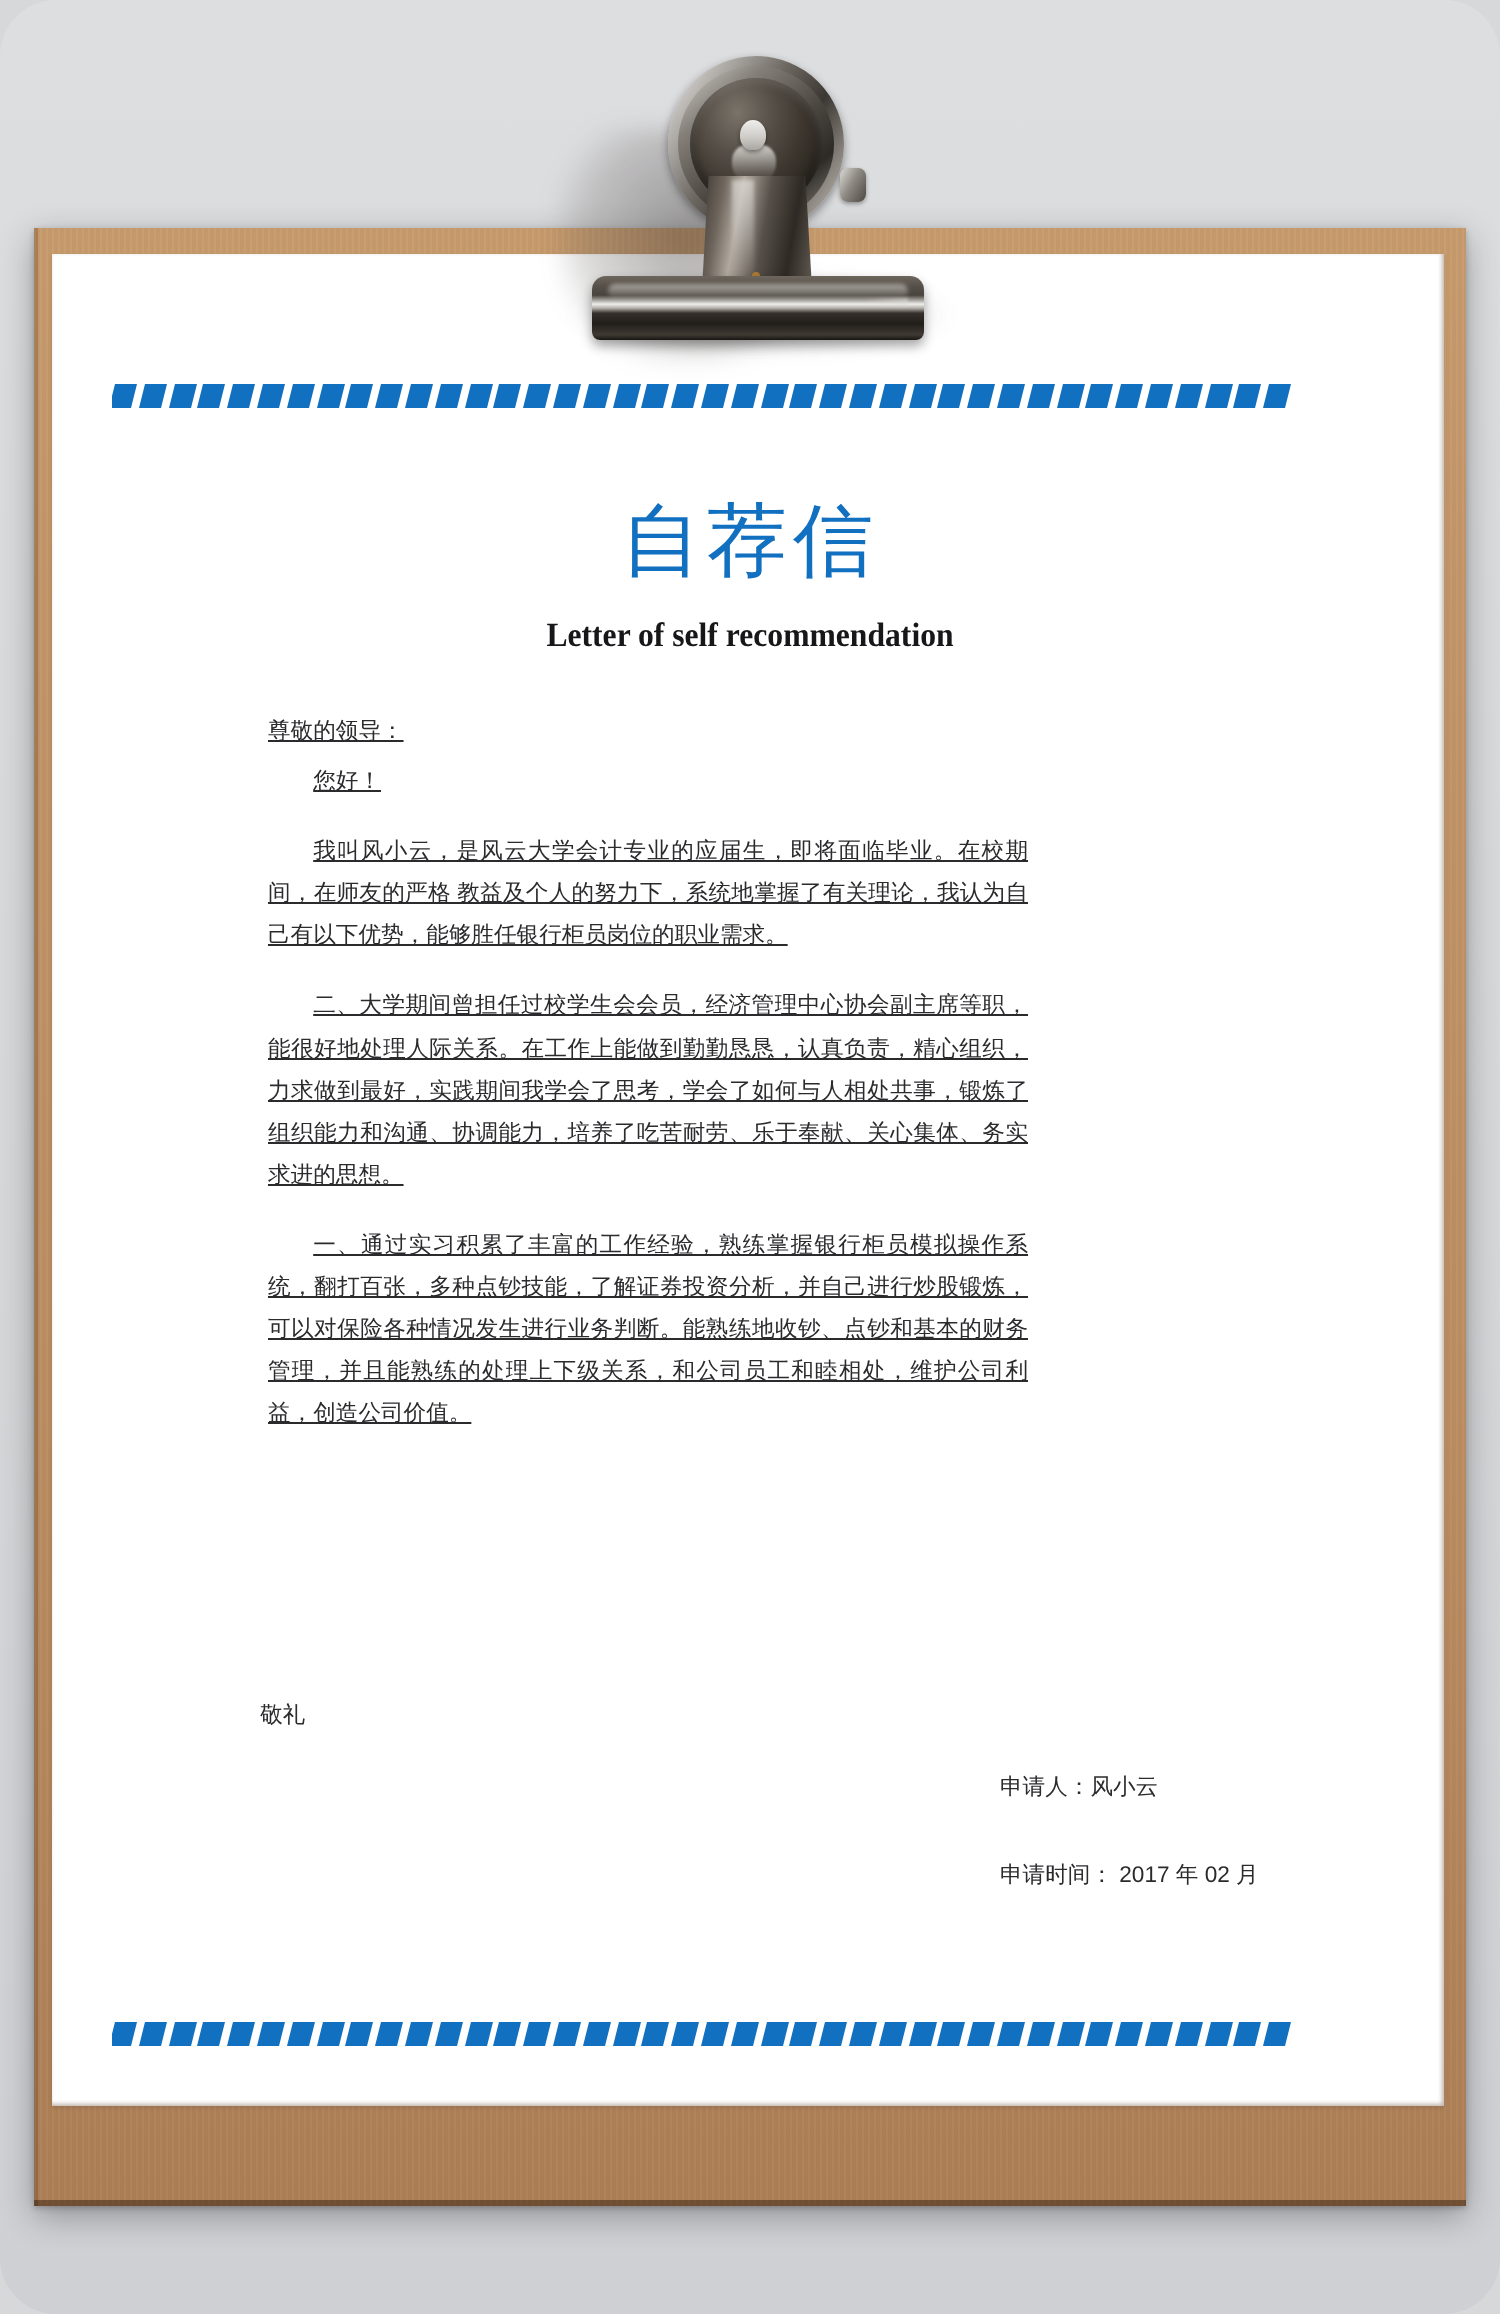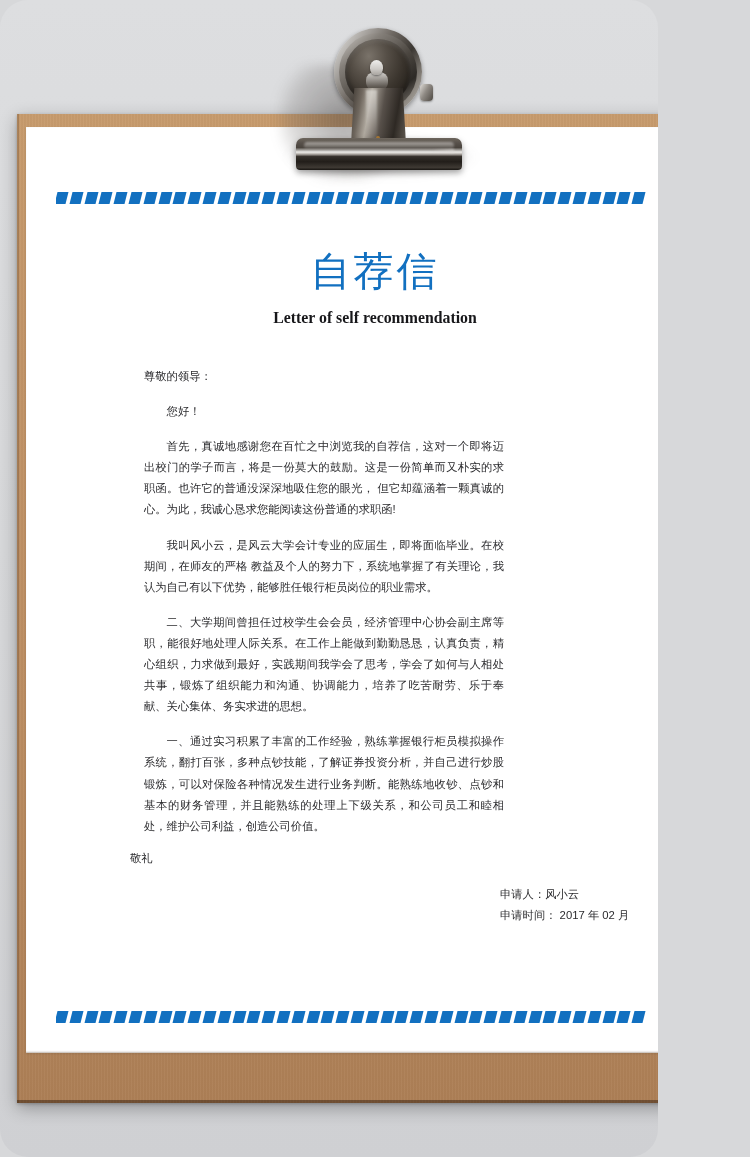--- a/index.html
+++ b/index.html
@@ -9,21 +9,21 @@
   body {
     width: 750px;
     height: 1157px;
     overflow: hidden;
     background: #d7d8da;
     font-family: "Liberation Sans", "DejaVu Sans", sans-serif;
     -webkit-font-smoothing: antialiased;
   }
   .scene {
     position: relative;
-    width: 658px;
+    width: 750px;
     height: 1157px;
     background:
       linear-gradient(180deg, #dddee0 0%, #d6d7d9 55%, #cfd0d3 100%);
     overflow: hidden;
     border-radius: 28px;
   }
 
   
   .board {
     position: absolute;
@@ -125,21 +125,22 @@
     left: 130px;
     top: 352px;
     width: 388px;
     font-size: 11.3px;
     line-height: 21.1px;
     color: #2b2b2e;
     text-align: justify;
     text-justify: inter-character;
   }
   .letter p {
-    margin: 14px;
+    margin: 4px;
+    text-decoration: underline;
   }
   .letter p.indent { text-indent: 2em; }
   .letter p.gap { margin-top: 14px; }
   .letter p.salute { text-indent: 0; }
 
   
   .closing {
     position: absolute;
     left: 130px;
     top: 826px;
@@ -152,21 +153,21 @@
   .closing .jingli { margin-top: 22px; }
   .sign-block {
     position: absolute;
     left: 500px;
     top: 884px;
     width: 190px;
     font-size: 11.3px;
     line-height: 21.1px;
     color: #2b2b2e;
   }
-  .sign-block .signtime { }
+  .sign-block .signtime { margin-top: 23px; }
 
   
   .clip {
     position: absolute;
     left: 294px;
     top: 28px;
     width: 170px;
     height: 145px;
   }
   .clip-shadow {
@@ -424,21 +425,20 @@
       <span class="dash" style="left: 562.4px; width: 11px; background: rgb(18, 112, 192);"></span>
       <span class="dash" style="left: 577.2px; width: 11px; background: rgb(18, 112, 192);"></span>
     </div>
 
   <div class="title">自荐信</div>
   <div class="subtitle">Letter of self recommendation</div>
 
   <div class="letter">
     <p class="salute">尊敬的领导：</p>
     <p class="indent">您好！</p>
-    <p class="indent">首先，真诚地感谢您在百忙之中浏览我的自荐信，这对一个即将迈出校门的学子而言，将是一份莫大的鼓励。这是一份简单而又朴实的求职函。也许它的普通没深深地吸住您的眼光， 但它却蕴涵着一颗真诚的心。为此，我诚心恳求您能阅读这份普通的求职函!</p>
     <p class="indent gap">我叫风小云，是风云大学会计专业的应届生，即将面临毕业。在校期间，在师友的严格 教益及个人的努力下，系统地掌握了有关理论，我认为自己有以下优势，能够胜任银行柜员岗位的职业需求。</p>
     <p class="indent gap">二、大学期间曾担任过校学生会会员，经济管理中心协会副主席等职，能很好地处理人际关系。在工作上能做到勤勤恳恳，认真负责，精心组织，力求做到最好，实践期间我学会了思考，学会了如何与人相处共事，锻炼了组织能力和沟通、协调能力，培养了吃苦耐劳、乐于奉献、关心集体、务实求进的思想。</p>
     <p class="indent gap">一、通过实习积累了丰富的工作经验，熟练掌握银行柜员模拟操作系统，翻打百张，多种点钞技能，了解证券投资分析，并自己进行炒股锻炼，可以对保险各种情况发生进行业务判断。能熟练地收钞、点钞和基本的财务管理，并且能熟练的处理上下级关系，和公司员工和睦相处，维护公司利益，创造公司价值。</p>
   </div>
 
   <div class="closing">
     <div class="jingli">敬礼</div>
   </div>
   <div class="sign-block">
     <div>申请人：风小云</div>

